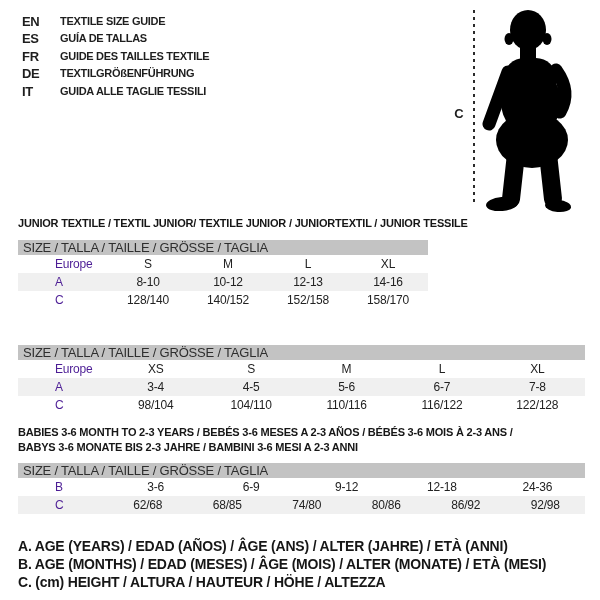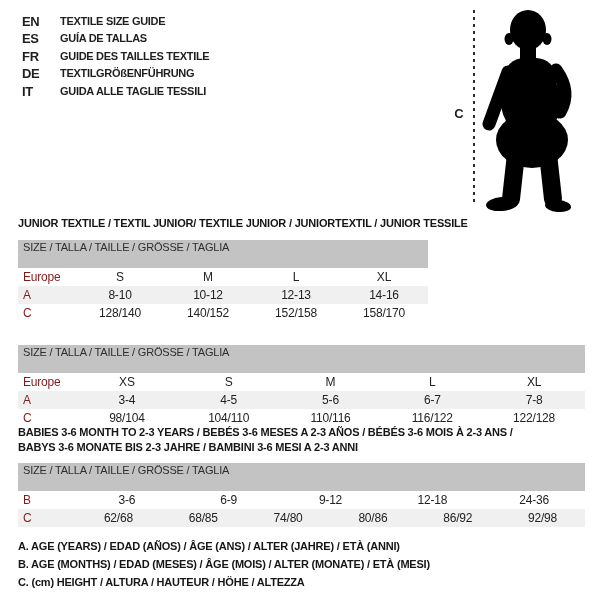--- a/index.html
+++ b/index.html
@@ -38,32 +38,32 @@
     position: absolute; left: 18px; width: 570px;
     font-weight: bold; font-size: 11px; letter-spacing: -0.2px;
     white-space: nowrap; color: #161616;
   }
   .sec-title .subA { font-size: 8px; vertical-align: -2px; }
   .sec-title.twoline { white-space: normal; line-height: 15px; }
 
   
   .size-table { position: absolute; left: 18px; }
   .bar {
-    height: 28px; line-height: 15px; background: var(--header-bar, #c3c3c3);
-    font-size: 11px; letter-spacing: -0.2px; padding-left: 5px; color: #2e2e2e;
+    height: 15px; line-height: 15px; background: var(--header-bar, #c3c3c3);
+    font-size: 13px; letter-spacing: -0.2px; padding-left: 5px; color: #2e2e2e;
   }
   .trow { display: flex; height: 18px; line-height: 18px; font-size: 12px; letter-spacing: -0.2px; }
   .trow.alt { background: var(--row-alt, #f0f0f0); }
-  .trow .lbl { width: 58px; padding-left: 5px; color: #7f1d1d; }
+  .trow .lbl { width: 58px; padding-left: 5px; color: #4c1d95; margin-left: 32px; }
   .trow .val { flex: 1 1 0; text-align: center; color: #222; }
 
   
   .footnotes { position: absolute; left: 18px; top: 537px; }
   .footnote {
-    height: 18px; line-height: 18px; font-weight: bold; font-size: 11px;
+    height: 18px; line-height: 18px; font-weight: bold; font-size: 14px;
     letter-spacing: -0.2px; white-space: nowrap; color: #161616;
   }
 </style>
 </head>
 <body>
 
 <div id="canvas">
 
   <div class="lang-block">
     <div class="lang-row">

